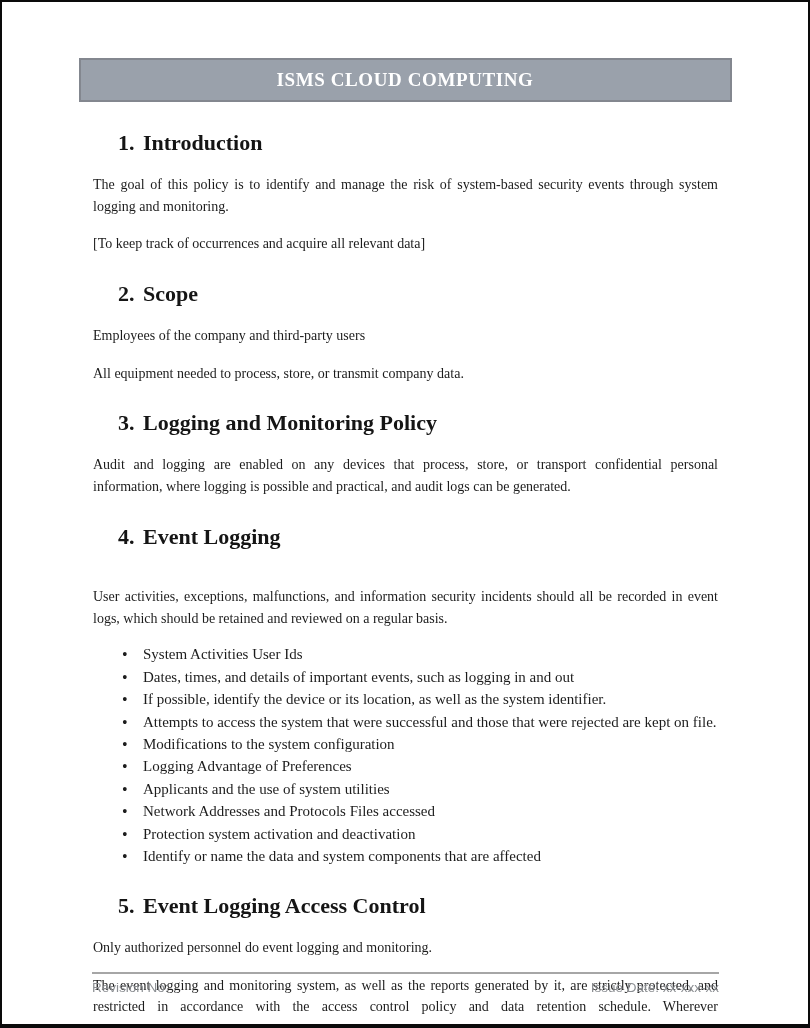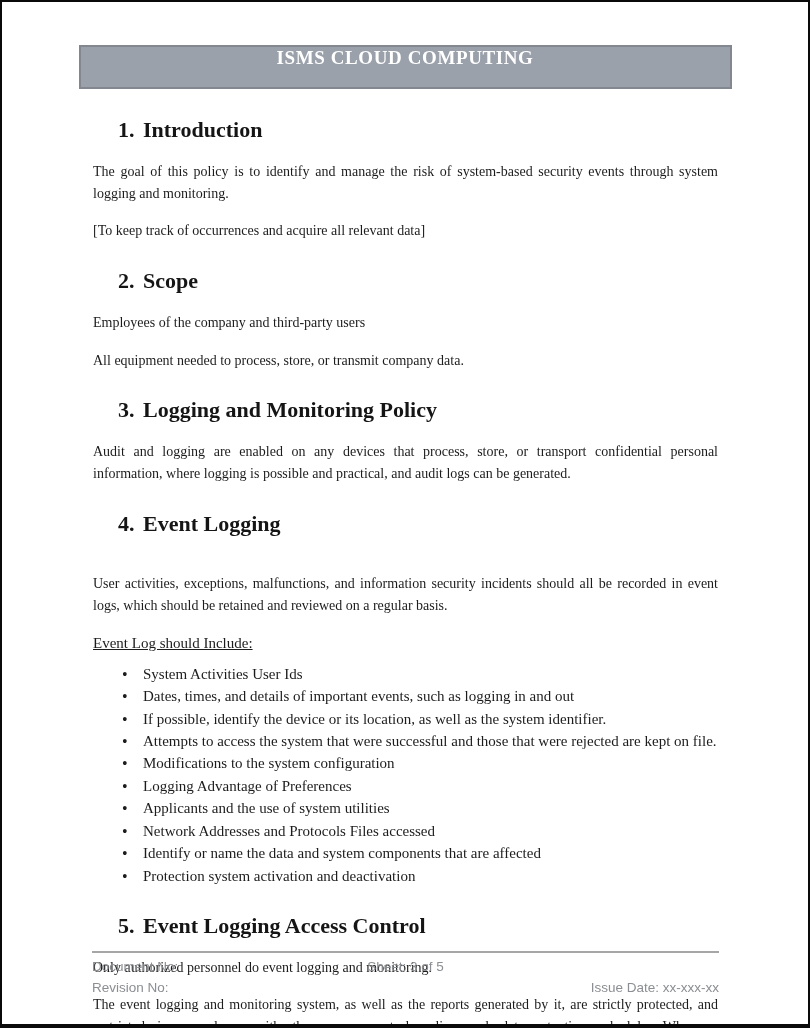--- a/index.html
+++ b/index.html
@@ -11,24 +11,25 @@
     background: #ffffff;
     border: 2px solid #0a0a0a;
     border-bottom-width: 4px;
     font-family: "Liberation Serif", serif;
     color: #1c1c1c;
     overflow: hidden;
   }
   .banner {
     width: 653px;
     height: 44px;
-    margin: 43px auto 0 auto;
+    margin: 56px auto 0 auto;
     background: var(--banner-bg, #9aa1ab);
     border: 2px solid var(--banner-border, #83878f);
     display: flex;
+    align-items: center;
     justify-content: center;
   }
   .banner .title {
     color: #ffffff;
     font-size: 19px;
     font-weight: 700;
     letter-spacing: 0.6px;
   }
   .content {
     margin: 0 90px 0 91px;
@@ -125,47 +126,41 @@
 
   <div class="sec-heading">
     <span class="sec-num">3.</span><span>Logging and Monitoring Policy</span>
   </div>
   <p class="body-text">Audit and logging are enabled on any devices that process, store, or transport confidential personal information, where logging is possible and practical, and audit logs can be generated.</p>
 
   <div class="sec-heading gap-after">
     <span class="sec-num">4.</span><span>Event Logging</span>
   </div>
   <p class="body-text">User activities, exceptions, malfunctions, and information security incidents should all be recorded in event logs, which should be retained and reviewed on a regular basis.</p>
-  <p class="list-heading">Event Log should Include:</p>
   <ul class="bullets">
     <li>System Activities User Ids</li>
     <li>Dates, times, and details of important events, such as logging in and out</li>
     <li>If possible, identify the device or its location, as well as the system identifier.</li>
     <li>Attempts to access the system that were successful and those that were rejected are kept on file.</li>
     <li>Modifications to the system configuration</li>
     <li>Logging Advantage of Preferences</li>
     <li>Applicants and the use of system utilities</li>
     <li>Network Addresses and Protocols Files accessed</li>
+    <li>Protection system activation and deactivation</li>
     <li>Identify or name the data and system components that are affected</li>
-    <li>Protection system activation and deactivation</li>
   </ul>
 
   <div class="sec-heading">
     <span class="sec-num">5.</span><span>Event Logging Access Control</span>
   </div>
   <p class="body-text">Only authorized personnel do event logging and monitoring.</p>
   <p class="body-text justify-last">The event logging and monitoring system, as well as the reports generated by it, are strictly protected, and restricted in accordance with the access control policy and data retention schedule. Wherever</p>
 
 </div>
 
 <div class="footer">
   <hr class="footer-rule">
   <div class="footer-row">
-    <span class="c-left">Document No:</span>
-    <span class="c-center">Sheet: 3 of 5</span>
-    <span class="c-right"></span>
-  </div>
-  <div class="footer-row">
     <span class="c-left">Revision No:</span>
     <span class="c-center"></span>
     <span class="c-right">Issue Date: xx-xxx-xx</span>
   </div>
 </div>
 
 </body></html>

